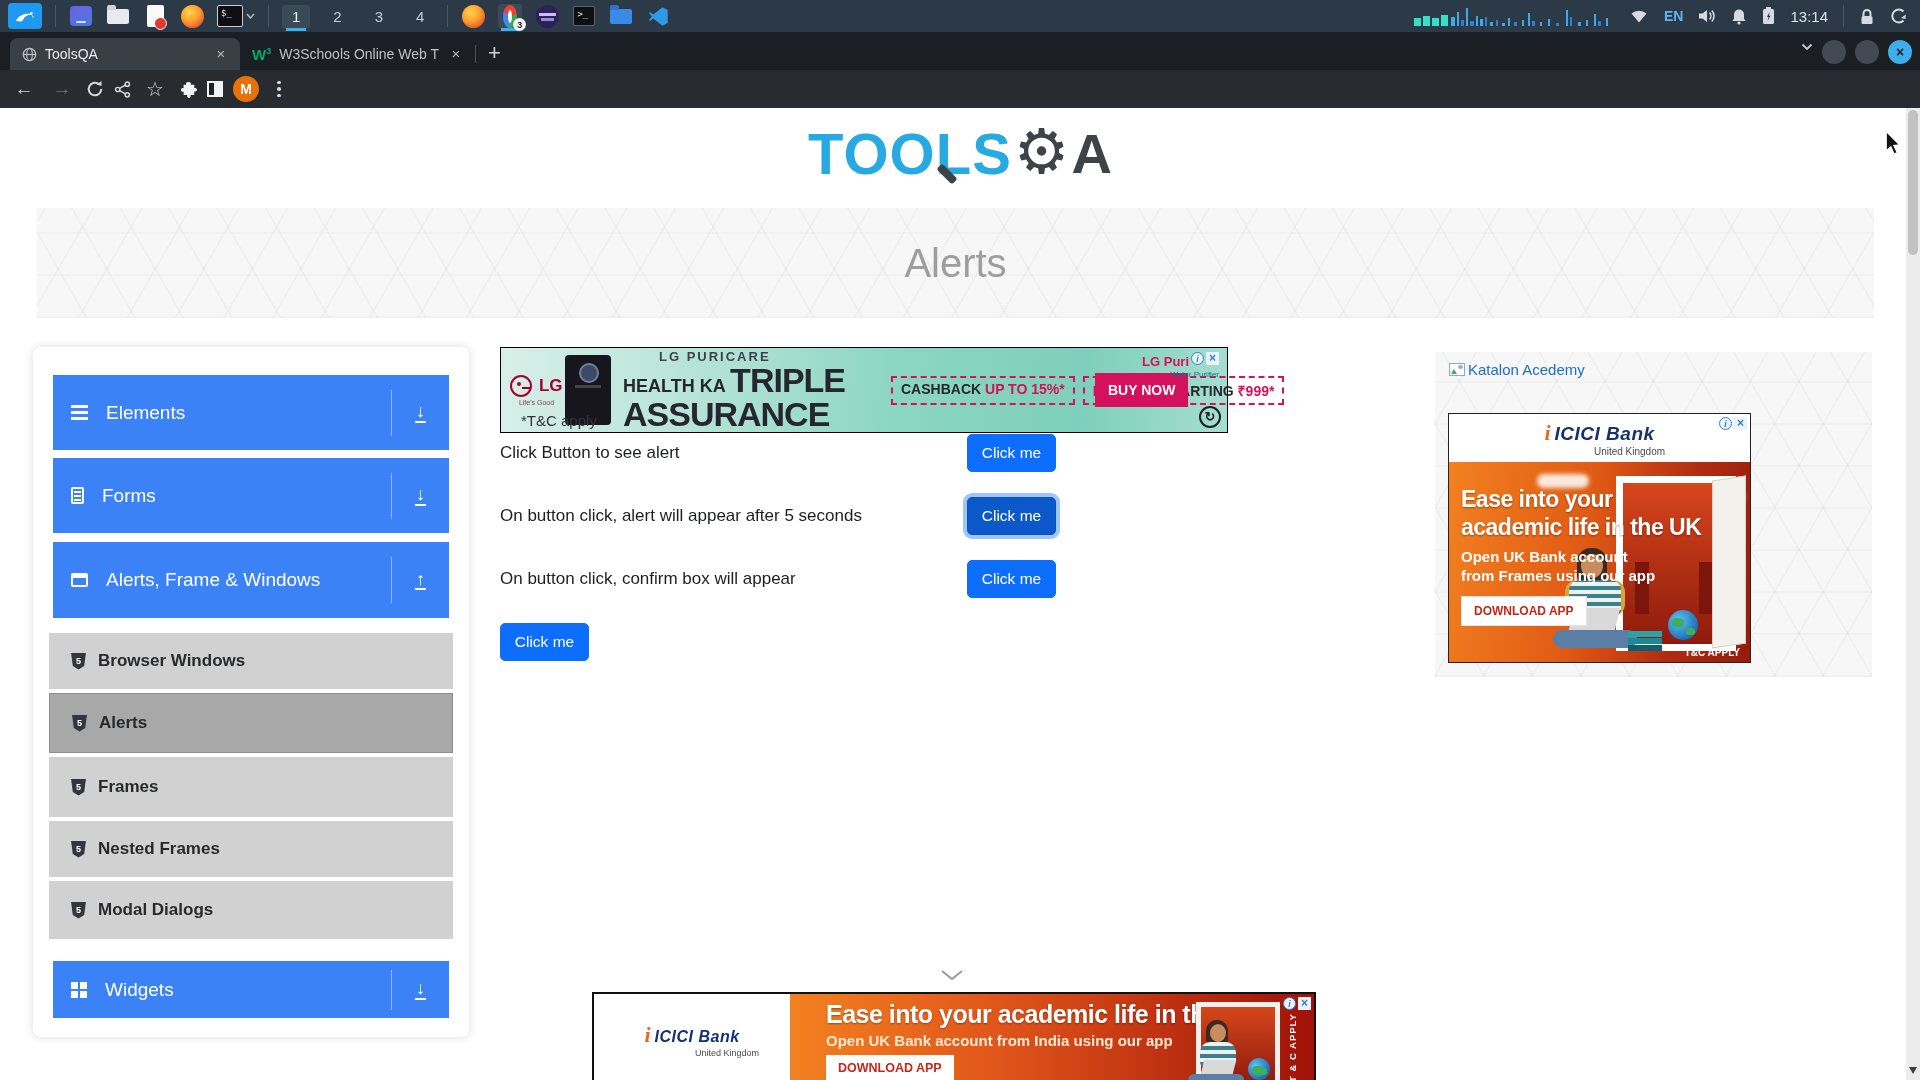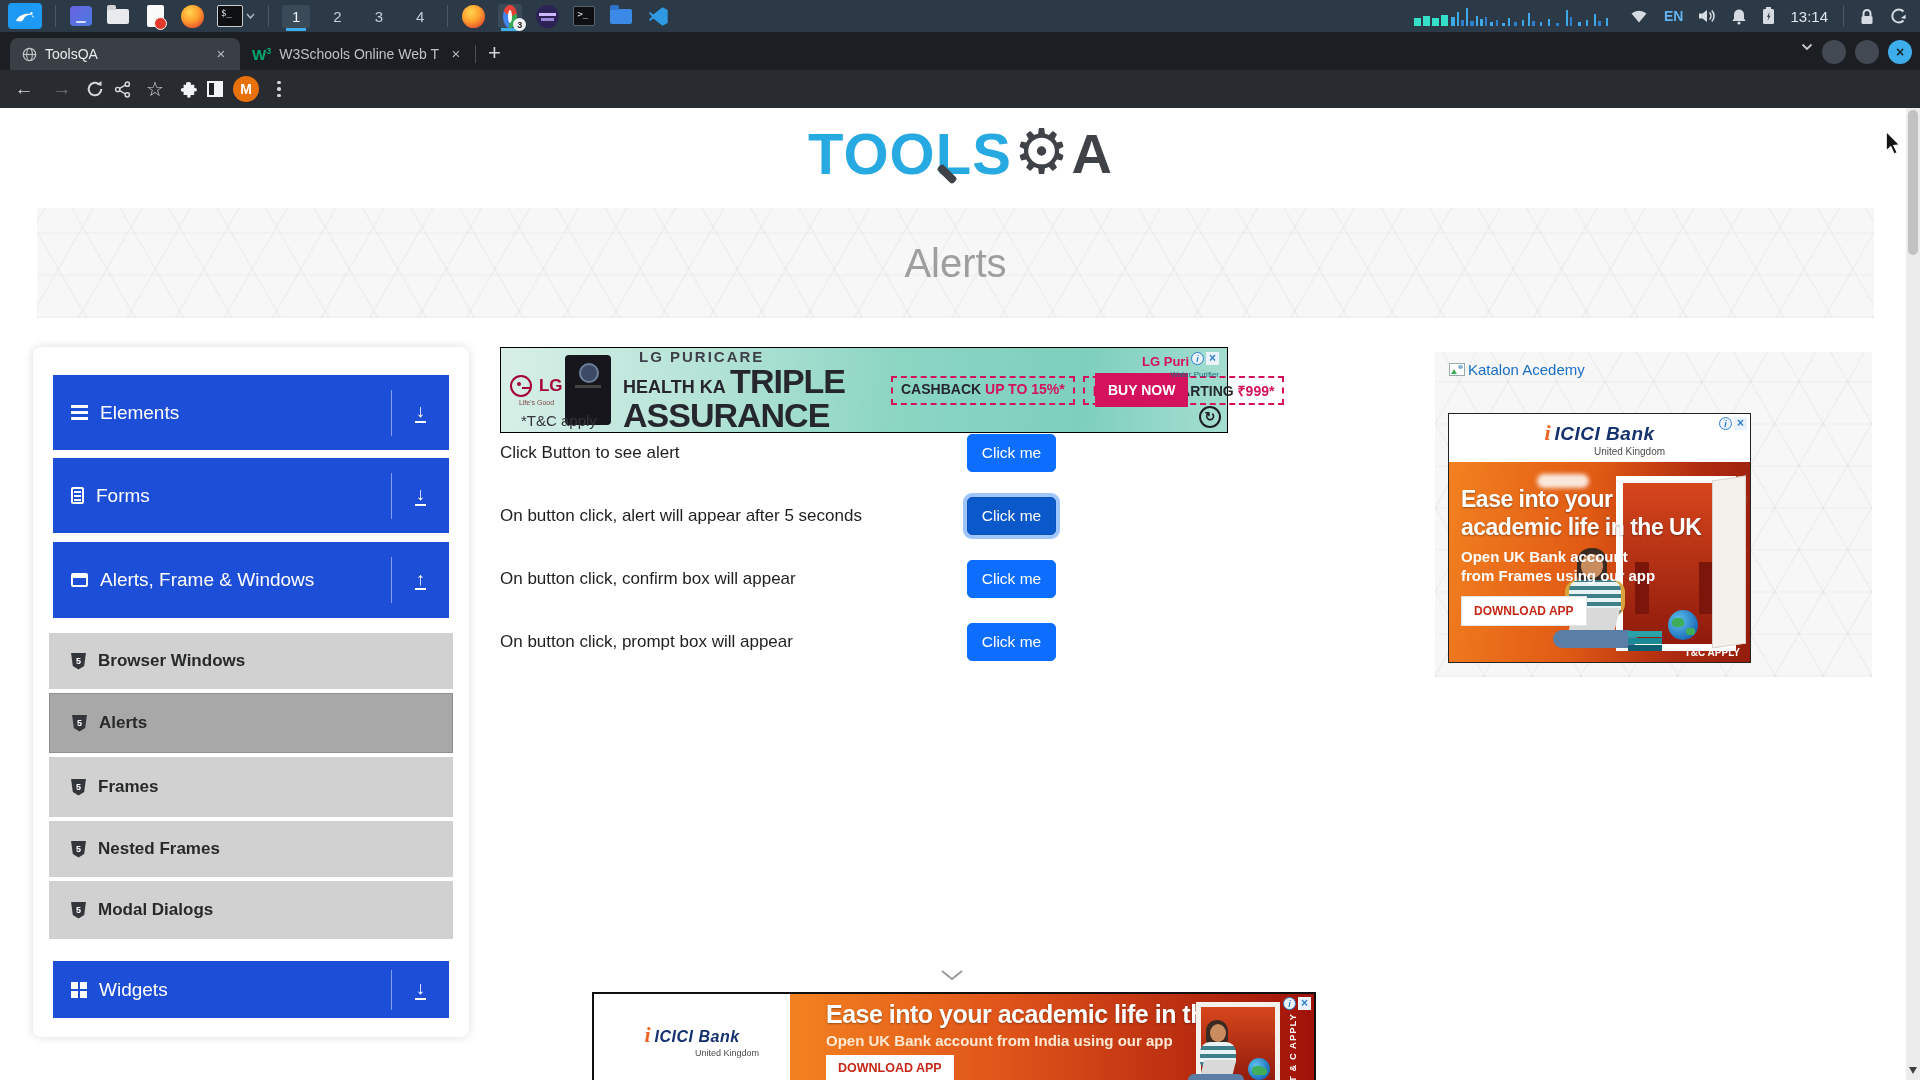--- a/index.html
+++ b/index.html
@@ -90,22 +90,22 @@
   .pattern { background-color:#f7f7f7;
     background-image:repeating-linear-gradient(60deg, rgba(0,0,0,0.028) 0 2px, transparent 2px 42px),
       repeating-linear-gradient(-60deg, rgba(0,0,0,0.028) 0 2px, transparent 2px 42px),
       repeating-linear-gradient(0deg, rgba(0,0,0,0.02) 0 2px, transparent 2px 42px); }
   .banner { left:37px; top:100px; width:1837px; height:110px; display:flex; align-items:center; justify-content:center; }
   .banner-title { font-size:40px; color:#9e9e9e; }
 
   
   .side-card { left:33px; top:239px; width:436px; height:690px; background:#fff; border-radius:8px;
     box-shadow:0 0 10px rgba(0,0,0,0.14); overflow:hidden; }
-  .grp { position:absolute; left:20px; width:396px; height:75px; background:#1d4ed8; color:#fff;
-    display:flex; align-items:center; padding:0 0 0 18px; }
+  .grp { position:absolute; left:20px; width:396px; height:75px; background:#3b82f6; color:#fff;
+    display:flex; align-items:center; padding:0 0 0 18px;gap:6px; }
   .grp-label { font-size:19px; margin-left:12px; flex:1; }
   .grp-right { width:58px; height:46px; border-left:1px solid rgba(255,255,255,0.45);
     display:flex; align-items:center; justify-content:center; align-self:center;}
   .arrow-glyph { color:#fff; font-size:18px; border-bottom:2px solid #fff; line-height:1.05; padding:0 1px;}
   .ham { display:flex; flex-direction:column; gap:3px; } .ham i { width:17px; height:3px; background:#fff; }
   .doc-ico { width:13px; height:17px; border:2px solid #fff; border-radius:2px; position:relative;}
   .doc-ico::before{content:''; position:absolute; left:1px; right:1px; top:2px; height:2px; background:#fff; box-shadow:0 4px 0 #fff, 0 8px 0 #fff;}
   .winframe { width:17px; height:14px; border:2px solid #fff; border-radius:2px; border-top-width:5px; }
   .grid-ico { width:16px; height:16px; display:grid; grid-template-columns:7px 7px; gap:2px;}
   .grid-ico i { height:7px; background:#fff; }
@@ -131,21 +131,21 @@
   .lg-logo-wrap { width:62px; padding-left:9px;text-align:center; }
   .lg-circ { width:22px; height:22px; border:2px solid #a50034; border-radius:50%; display:inline-block; vertical-align:middle; position:relative;}
   .lg-circ::before{content:''; position:absolute; left:5px; top:5px; width:4px; height:4px; border-radius:50%; background:#a50034;}
   .lg-circ::after{content:''; position:absolute; left:10px; top:10px; width:8px; height:2px; background:#a50034;}
   .lg-word { color:#a50034; font-weight:bold; font-size:17px; vertical-align:middle; margin-left:2px;}
   .lg-tag { font-size:7px; color:#7d4646; margin-top:2px; }
   .lg-product { width:46px; height:70px; background:#16161c; border-radius:4px; margin:0 12px 0 2px; position:relative;}
   .lg-product::before{content:''; position:absolute; top:8px; left:14px; width:16px; height:16px; border-radius:50%; background:#3d4a66; border:2px solid #6e7f9e;}
   .lg-product::after{content:''; position:absolute; top:30px; left:10px; width:26px; height:3px; background:#444;}
   .lg-head { width:268px; line-height:1; }
-  .lg-sub { font-size:15px; letter-spacing:2px; color:#3f3f49; font-weight:bold; margin-left:16px;}
+  .lg-sub { font-size:13px; letter-spacing:2px; color:#3f3f49; font-weight:bold; margin-left:36px;}
   .lg-h1 b { font-size:18px; font-weight:800; color:#26262e; }
   .lg-h1 span { font-size:34px; font-weight:800; color:#26262e; letter-spacing:-1px;}
   .lg-h2 { font-size:34px; font-weight:800; color:#26262e; letter-spacing:-1px; }
   .lg-offers { width:190px; display:flex; flex-direction:row; gap:8px; }
   .lg-box { border:2px dashed #d4115c; padding:3px 8px; font-size:14px; font-weight:800; white-space:nowrap;}
   .lg-dark { color:#26262e; } .lg-pink { color:#d4115c; }
   .lg-buy { margin-left:14px; background:#d4115c; color:#fff; font-weight:800; font-size:14px;
     padding:9px 13px; border:none; }
   .lg-corner { position:absolute; right:8px; top:4px; text-align:right; }
   .lg-corner-brand { color:#d4115c; font-weight:800; font-size:13px; }
@@ -524,21 +524,20 @@
     </div>
     <div class="crow" style="top:389px">
       <span class="crow-text">On button click, alert will appear after 5 seconds</span>
       <button class="btn focused">Click me</button>
     </div>
     <div class="crow" style="top:452px">
       <span class="crow-text">On button click, confirm box will appear</span>
       <button class="btn">Click me</button>
     </div>
     <div class="crow" style="top:515px">
-      <span class="crow-text">On button click, prompt box will appear</span>
       <button class="btn">Click me</button>
     </div>
 
     <div class="abs rail pattern"></div>
     <div class="abs katalon">
       <span class="broken-img"></span>
       <span>Katalon Acedemy</span>
     </div>
 
     <div class="abs icici-side">

